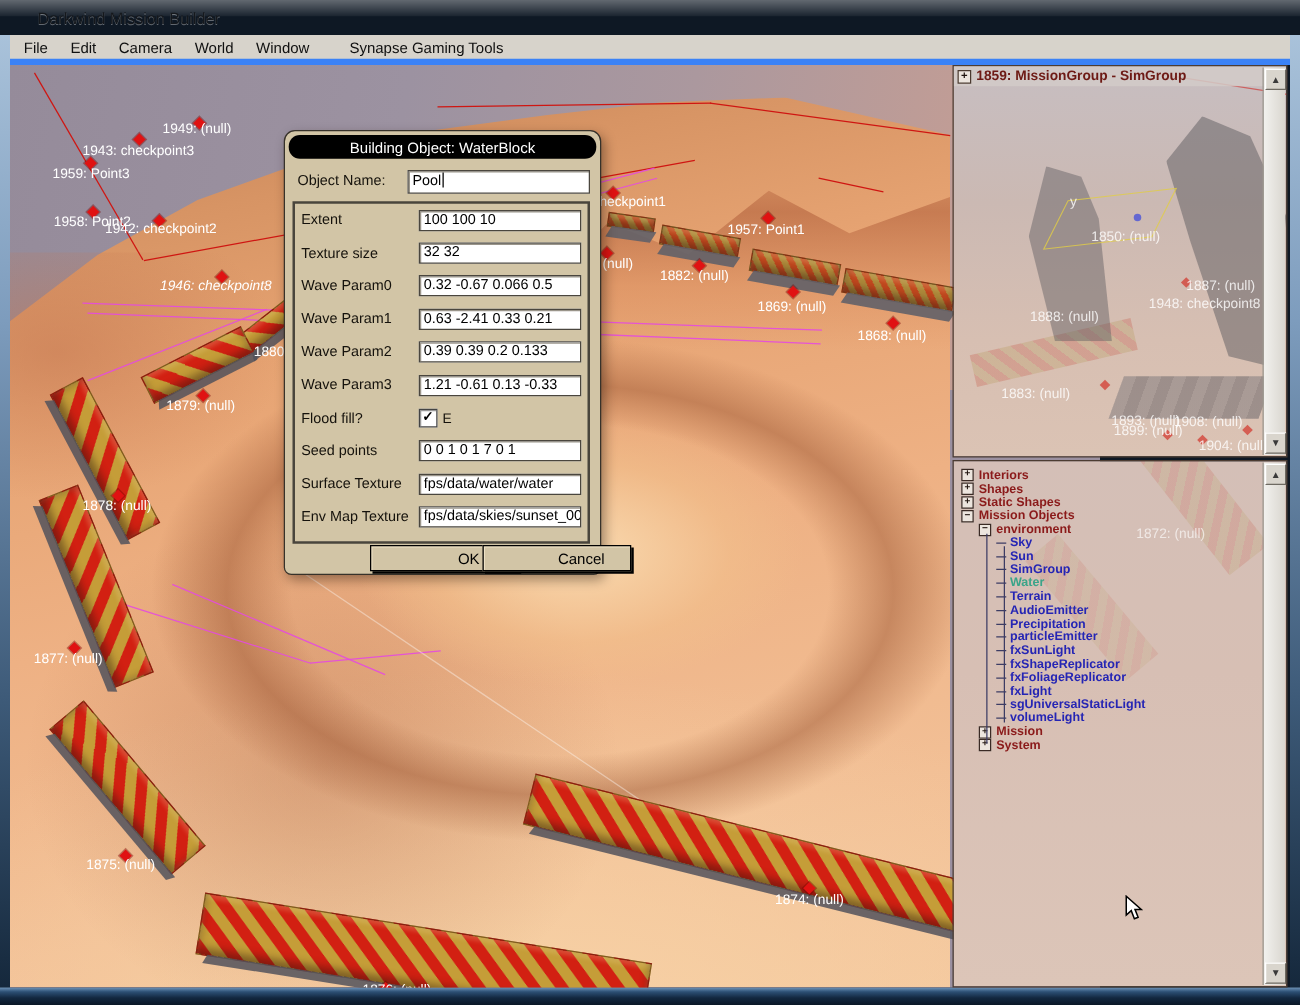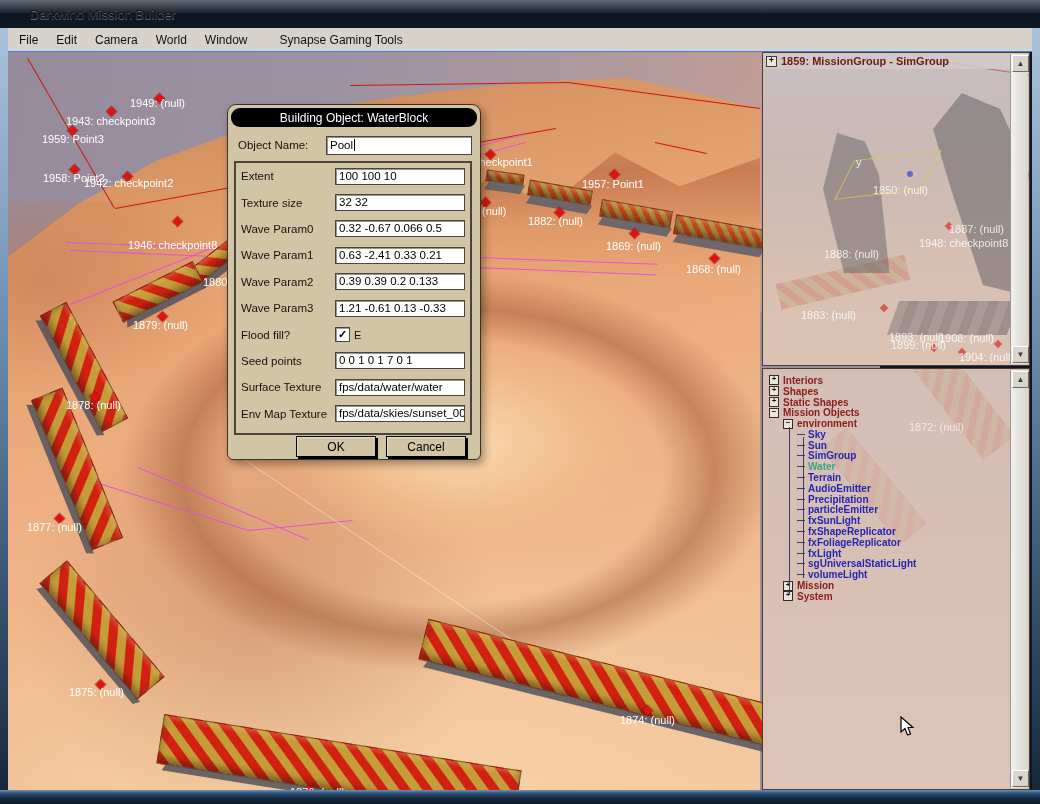--- a/index.html
+++ b/index.html
@@ -5,21 +5,21 @@
   html,body{margin:0;padding:0;}
   body{width:1040px;height:804px;position:relative;overflow:hidden;
        font-family:"Liberation Sans",sans-serif;background:#0e1824;}
 
   
   #titlebar{position:absolute;left:0;top:0;width:1040px;height:28px;
     background:linear-gradient(90deg,#c6cbd0 0%,#aab3bb 22%,#6d7c8a 40%,#243344 54%,#101c2a 64%,#16python232f 0,#17232f 74%,#4d6d88 88%,#2b4560 100%);}
   #titlebar .shine{position:absolute;left:0;top:0;right:0;height:13px;background:linear-gradient(180deg,rgba(255,255,255,.35),rgba(255,255,255,.05));}
   #win-title{position:absolute;left:30px;top:7px;font-size:13px;color:#15181c;text-shadow:0 1px 0 rgba(255,255,255,.35);}
   #menubar{position:absolute;left:2px;top:28px;width:1036px;height:24px;background:#d7d3cb;
-    border-bottom:1px solid #3b82f6;display:flex;align-items:center;padding-left:8px;box-sizing:border-box;}
+    border-bottom:5px solid #3b82f6;display:flex;align-items:center;padding-left:8px;box-sizing:border-box;}
   .menu-item{padding:4px 9px;font-size:12px;color:#101010;cursor:default;}
   .menu-item:nth-child(6){margin-left:14px;}
   #border-left,#border-right{position:absolute;top:28px;bottom:14px;width:8px;
     background:linear-gradient(180deg,#a9c2da 0%,#7d9cbd 30%,#3d5a78 70%,#15283c 100%);}
   #border-left{left:0;} #border-right{right:0;}
   #border-bottom{position:absolute;left:0;bottom:0;width:1040px;height:14px;
     background:linear-gradient(180deg,#6e93b8 0%,#2c4f74 25%,#12273f 60%,#0a1726 100%);}
 
   
   #viewport{position:absolute;left:8px;top:52px;width:872px;height:738px;overflow:hidden;background:#9b90a0;}
@@ -67,21 +67,21 @@
   #dlg-group{position:absolute;left:6px;top:56px;width:238px;height:274px;border:2px solid #49453c;box-sizing:border-box;}
   .frow{height:26.4px;display:flex;align-items:center;padding:0 5px;}
   .frow .flabel{flex:1;font-size:11.5px;color:#15120c;}
   .frow .tb{width:130px;height:17px;line-height:13px;}
   .cbwrap{width:130px;display:flex;align-items:center;}
   .cb{width:13px;height:13px;background:#fff;border:1px solid #444;box-shadow:inset 1px 1px 0 #999;
     display:flex;align-items:center;justify-content:center;font-size:11px;font-weight:bold;color:#000;line-height:11px;}
   .cb-after{margin-left:4px;font-size:11px;color:#15120c;}
   .dbtn{position:absolute;width:78px;height:19px;background:#d2c5a6;border:1px solid #000;
     box-shadow:2px 2px 0 #000, inset 1px 1px 0 #eee2c6;font-size:12px;color:#000;
-    display:flex;align-items:center;justify-content:center;cursor:default;}
+    display:flex;align-items:center;justify-content:center;cursor:default;padding-left:39px;}
   #btn-ok{left:68px;top:331px;} #btn-cancel{left:158px;top:331px;}
 
   
   #panel-top{position:absolute;left:762px;top:52px;width:268px;height:314px;border:1px solid #4c3c32;
     box-sizing:border-box;background:linear-gradient(180deg,#c7bec1 0%,#cbb9b3 35%,#d7bfb2 70%,#dbc3b4 100%);overflow:hidden;z-index:10;}
   #pt-header{position:absolute;left:0;top:0;right:0;height:16px;background:rgba(210,203,200,.85);
     display:flex;align-items:center;gap:4px;padding-left:3px;font-size:11px;font-weight:bold;color:#6d1a15;}
   .exp{width:9px;height:9px;border:1px solid #4a3a30;background:#ece5de;color:#201510;
     font-size:9px;line-height:7px;text-align:center;flex:0 0 auto;box-sizing:content-box;}
   .blob{position:absolute;background:#5d5b60;opacity:.5;}
@@ -185,21 +185,21 @@
       <i class="dot" style="left: 623px; top: 178px;"></i>
       <i class="dot" style="left: 703px; top: 203px;"></i>
       <i class="dot" style="left: 297px; top: 735px;"></i>
     </div>
   <div id="vp-labels">
       <span class="vplabel" style="left: 122px; top: 45px;">1949: (null)</span>
       <span class="vplabel" style="left: 58px; top: 63px;">1943: checkpoint3</span>
       <span class="vplabel" style="left: 34px; top: 81px;">1959: Point3</span>
       <span class="vplabel" style="left: 35px; top: 120px;">1958: Point2</span>
       <span class="vplabel" style="left: 76px; top: 125px;">1942: checkpoint2</span>
-      <span class="vplabel" style="left: 120px; top: 187px;">1946: checkpoint8</span>
+      <span class="vplabel" style="left: 120px; top: 171px; font-style: italic;">1946: checkpoint8</span>
       <span class="vplabel" style="left: 195px; top: 224px;">1880: (null)</span>
       <span class="vplabel" style="left: 125px; top: 267px;">1879: (null)</span>
       <span class="vplabel" style="left: 58px; top: 347px;">1878: (null)</span>
       <span class="vplabel" style="left: 19px; top: 469px;">1877: (null)</span>
       <span class="vplabel" style="left: 61px; top: 634px;">1875: (null)</span>
       <span class="vplabel" style="left: 282px; top: 734px;">1876: (null)</span>
       <span class="vplabel" style="left: 612px; top: 662px;">1874: (null)</span>
       <span class="vplabel" style="left: 466px; top: 104px;">checkpoint1</span>
       <span class="vplabel" style="left: 474px; top: 153px;">(null)</span>
       <span class="vplabel" style="left: 574px; top: 126px;">1957: Point1</span>

